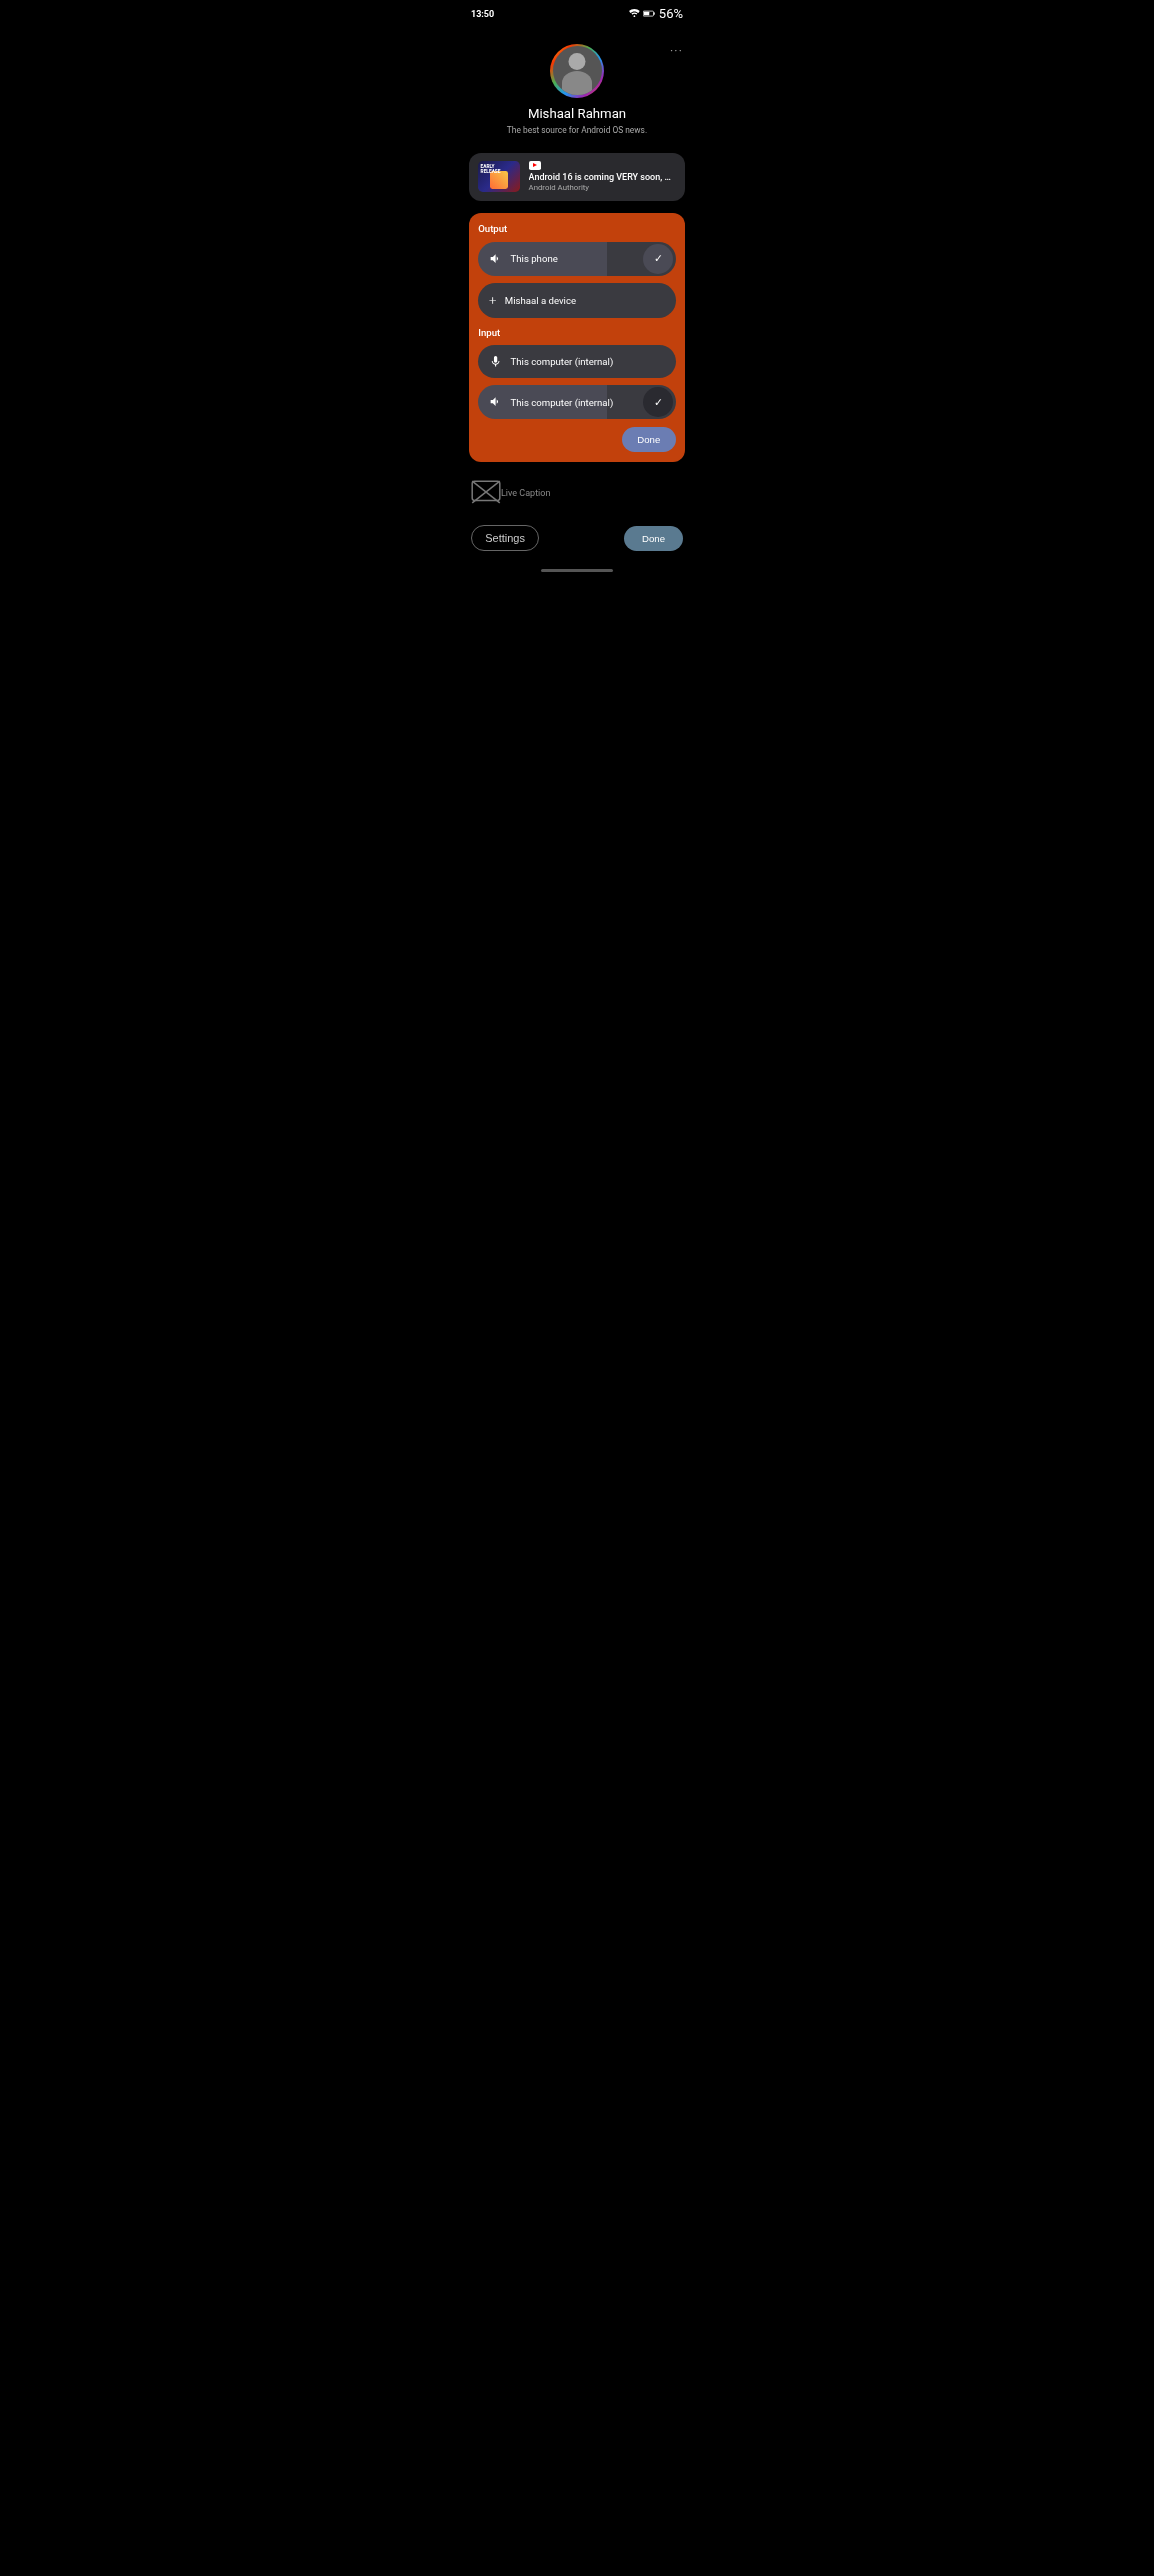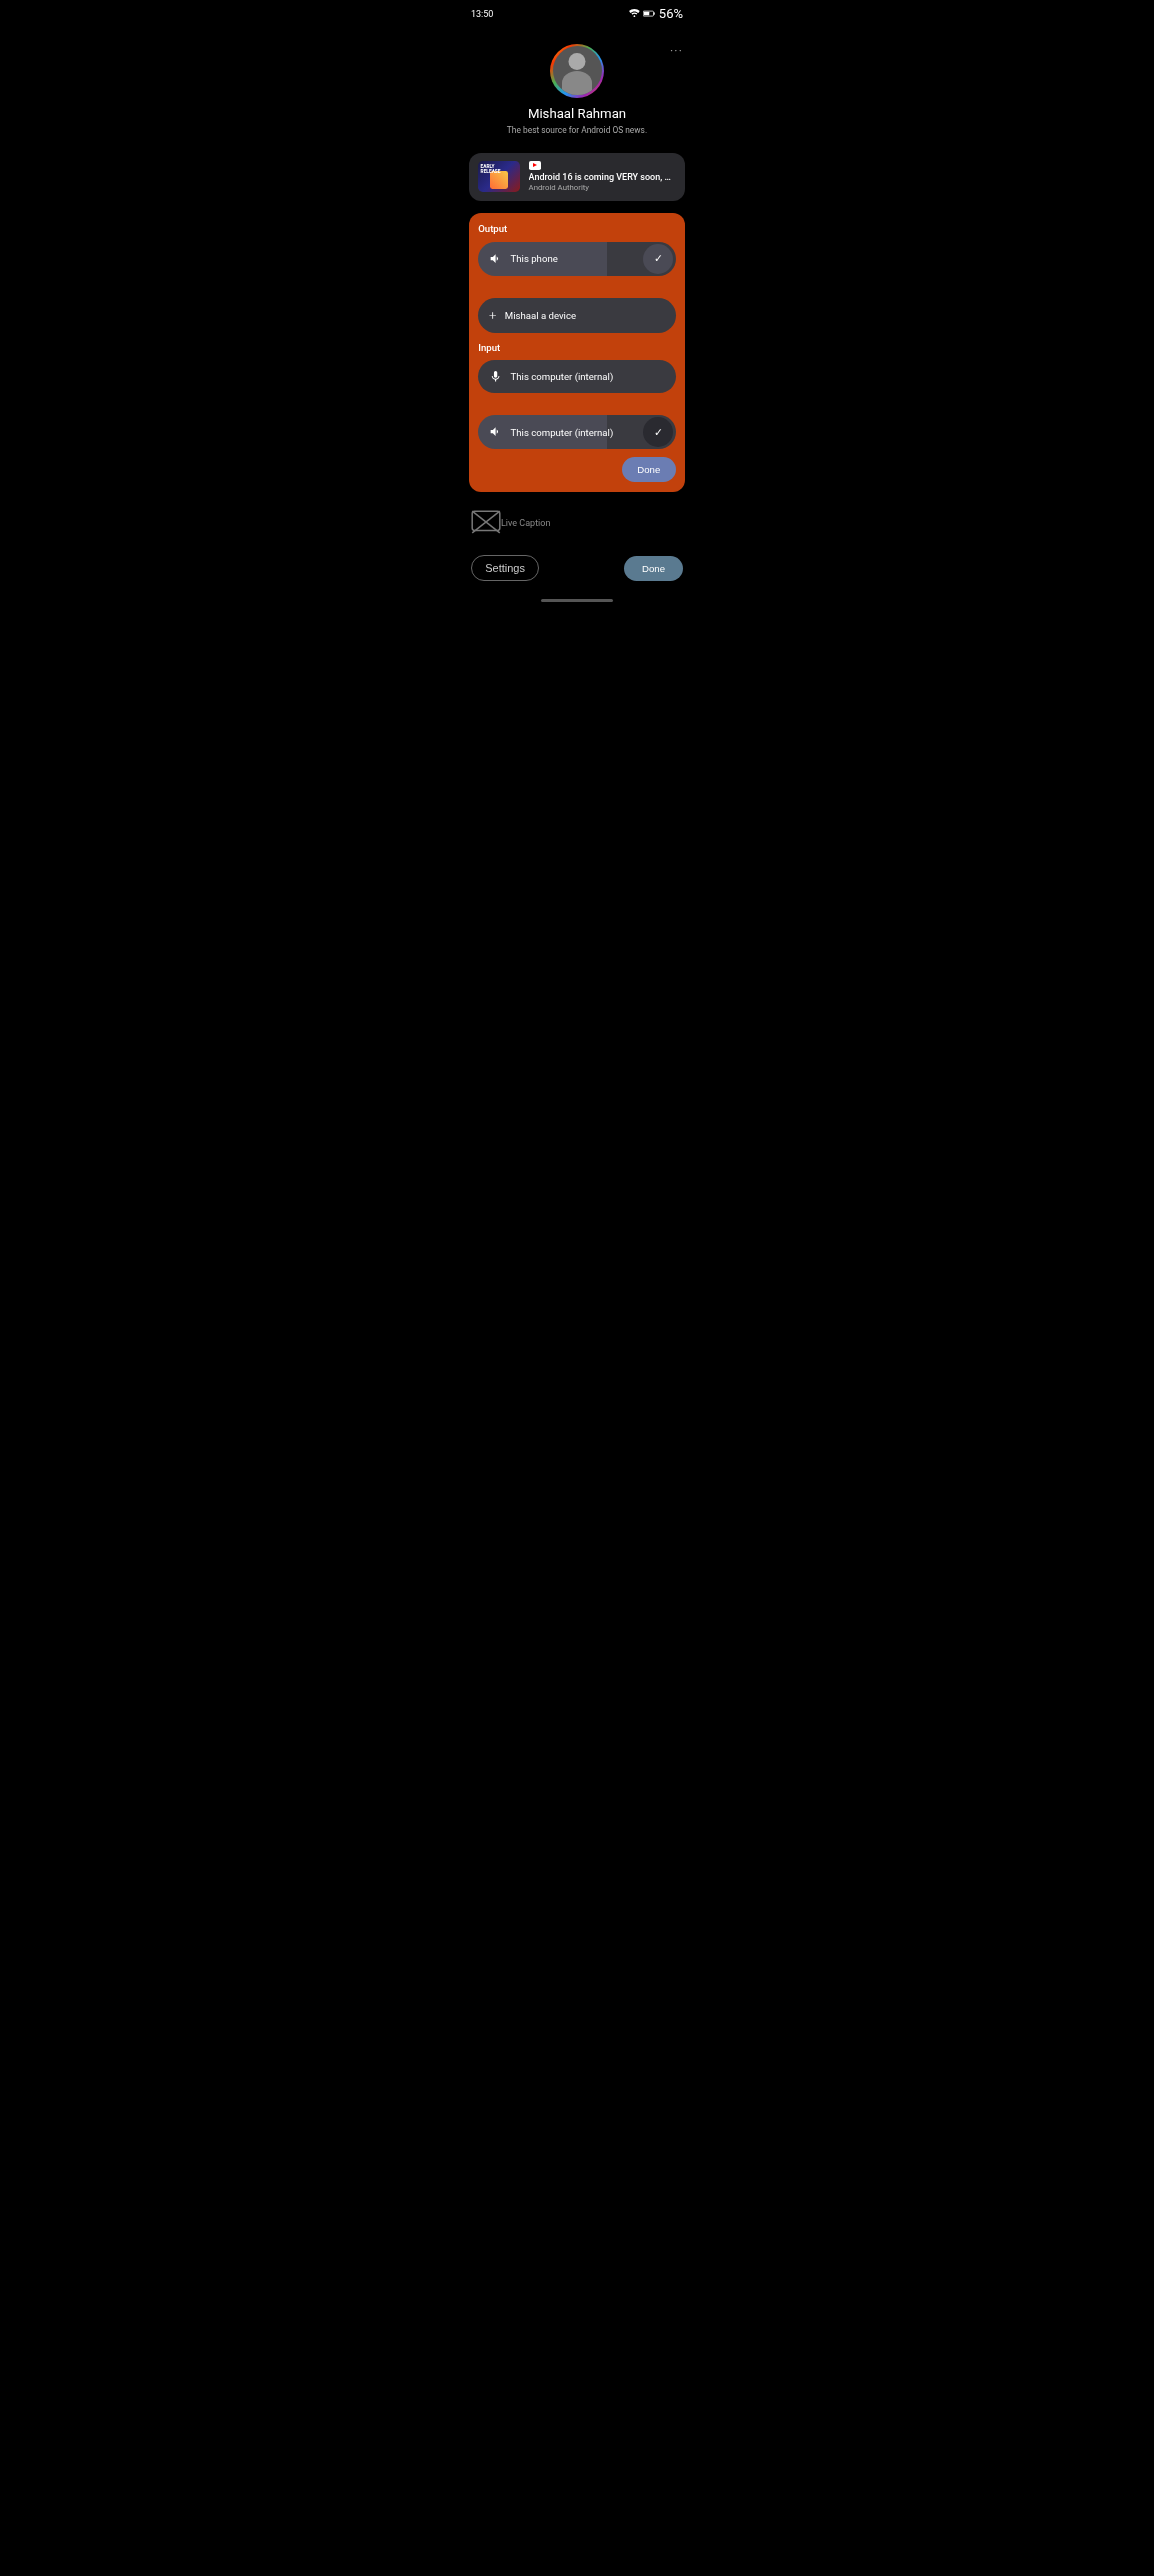--- a/index.html
+++ b/index.html
@@ -23,21 +23,21 @@
     .status-bar {
       display: flex;
       justify-content: space-between;
       align-items: center;
       padding: 6px 12px 4.8px;
       background: #000;
     }
 
     .status-time {
       font-size: 9px;
-      font-weight: 400;
+      font-weight: 700;
       color: #fff;
     }
 
     .status-icons {
       display: flex;
       align-items: center;
       gap: 3.6px;
     }
 
     .battery-text {
@@ -233,21 +233,21 @@
       color: #fff;
       margin-bottom: 7.2px;
     }
 
     
     .output-item {
       background: #3a3a40;
       border-radius: 30px;
       display: flex;
       align-items: center;
-      margin-bottom: 22px;
+      margin-bottom: 7px;
       overflow: hidden;
       position: relative;
     }
 
     .output-item-selected {
       background: linear-gradient(to right, #4a4a55 0%, #4a4a55 65%, #3a3a40 65%);
     }
 
     .item-content {
       display: flex;

